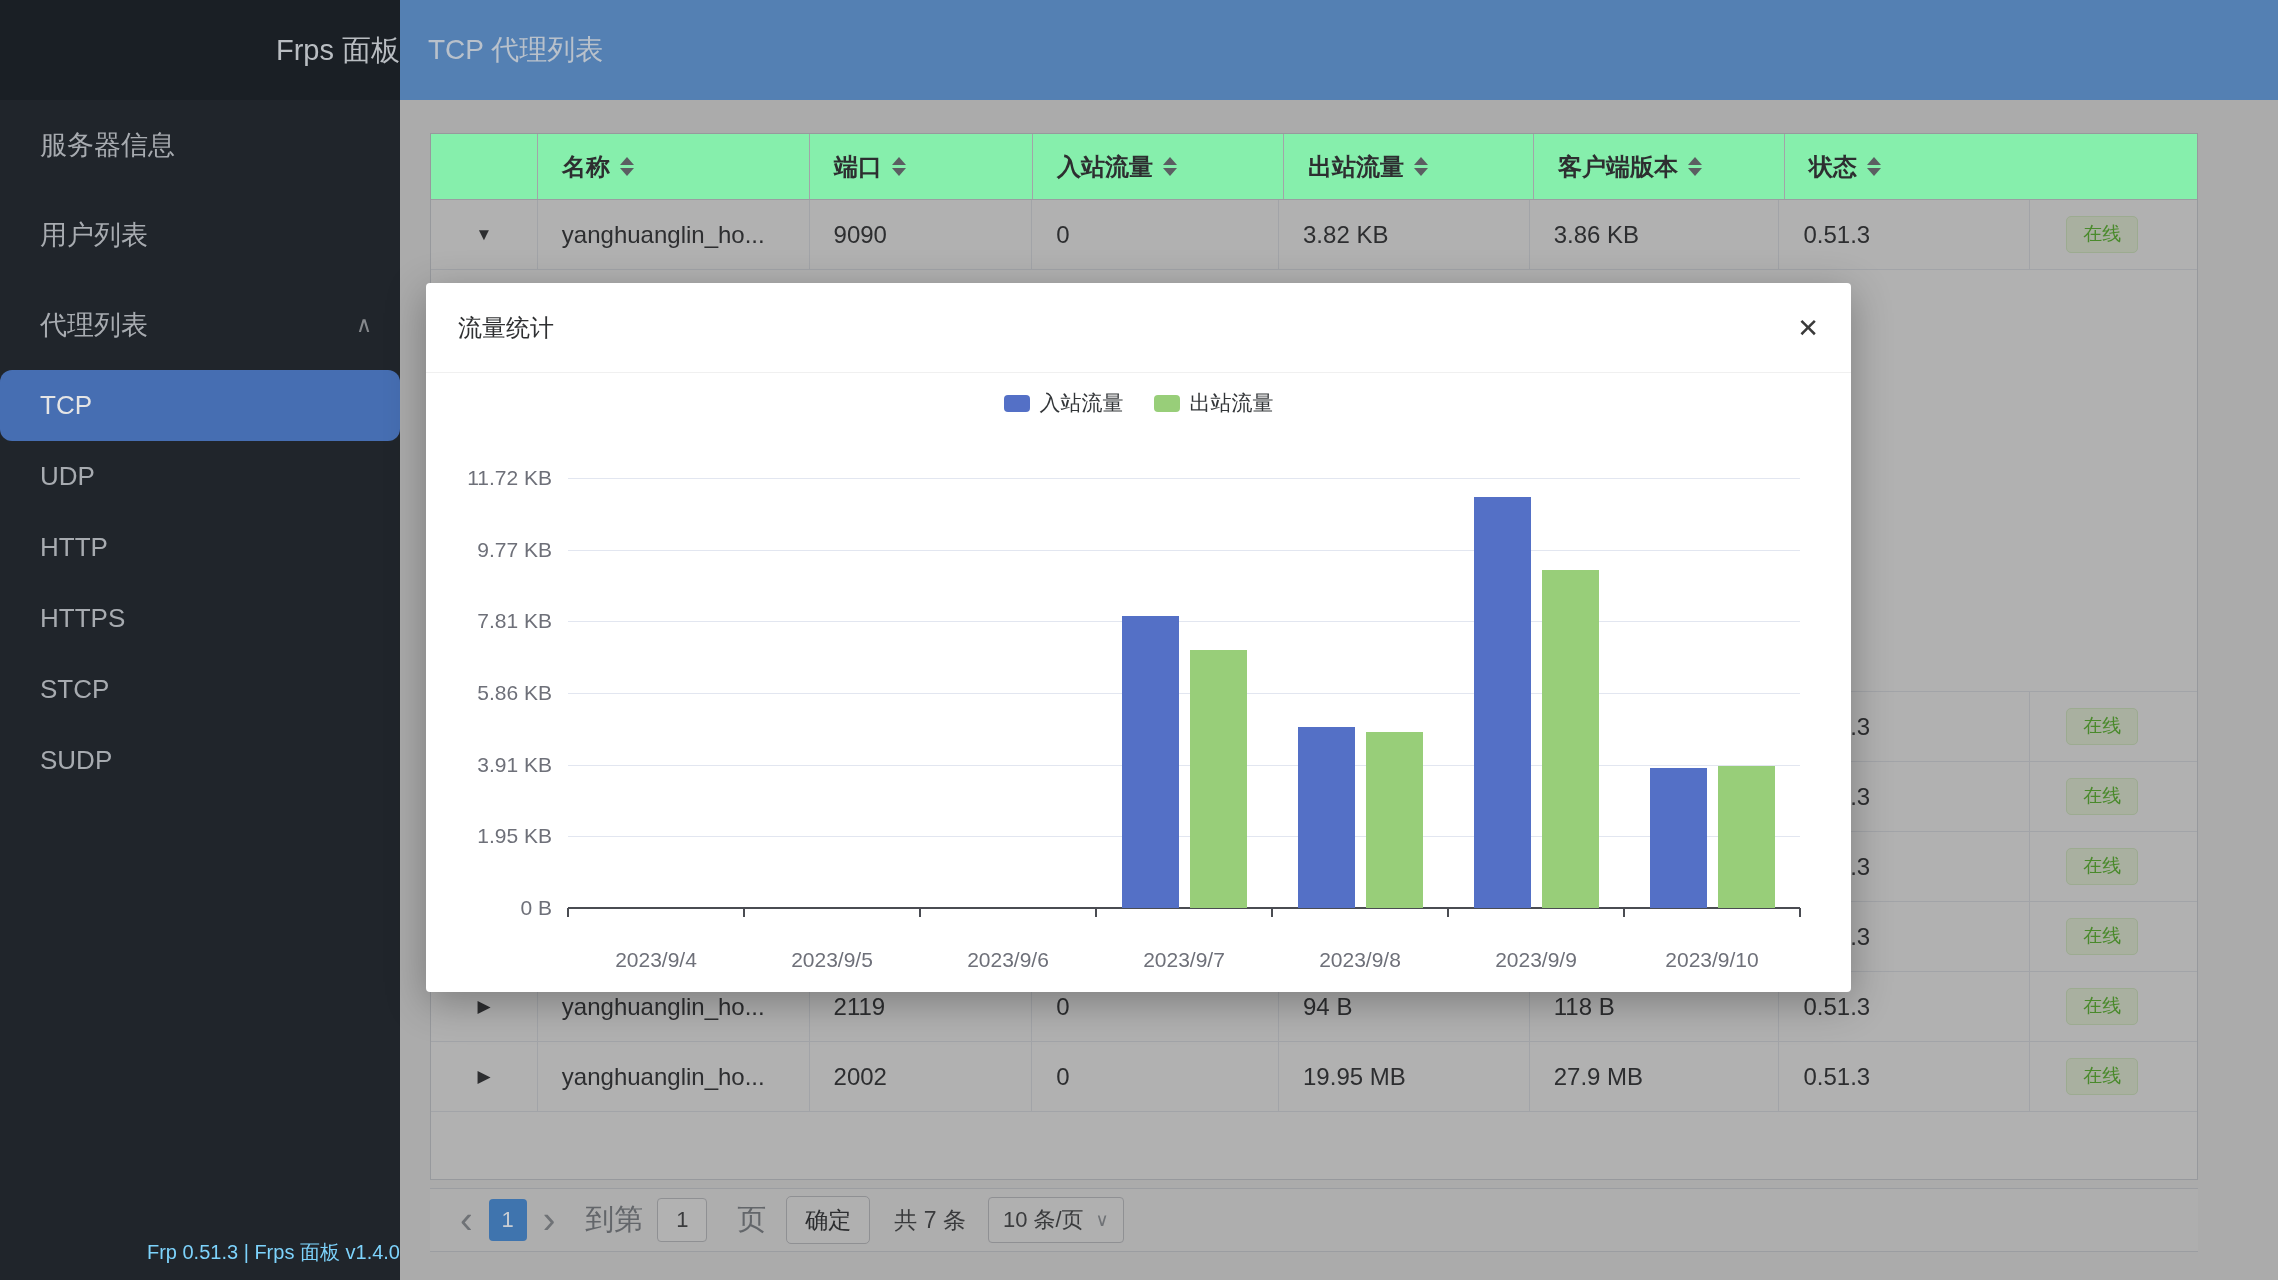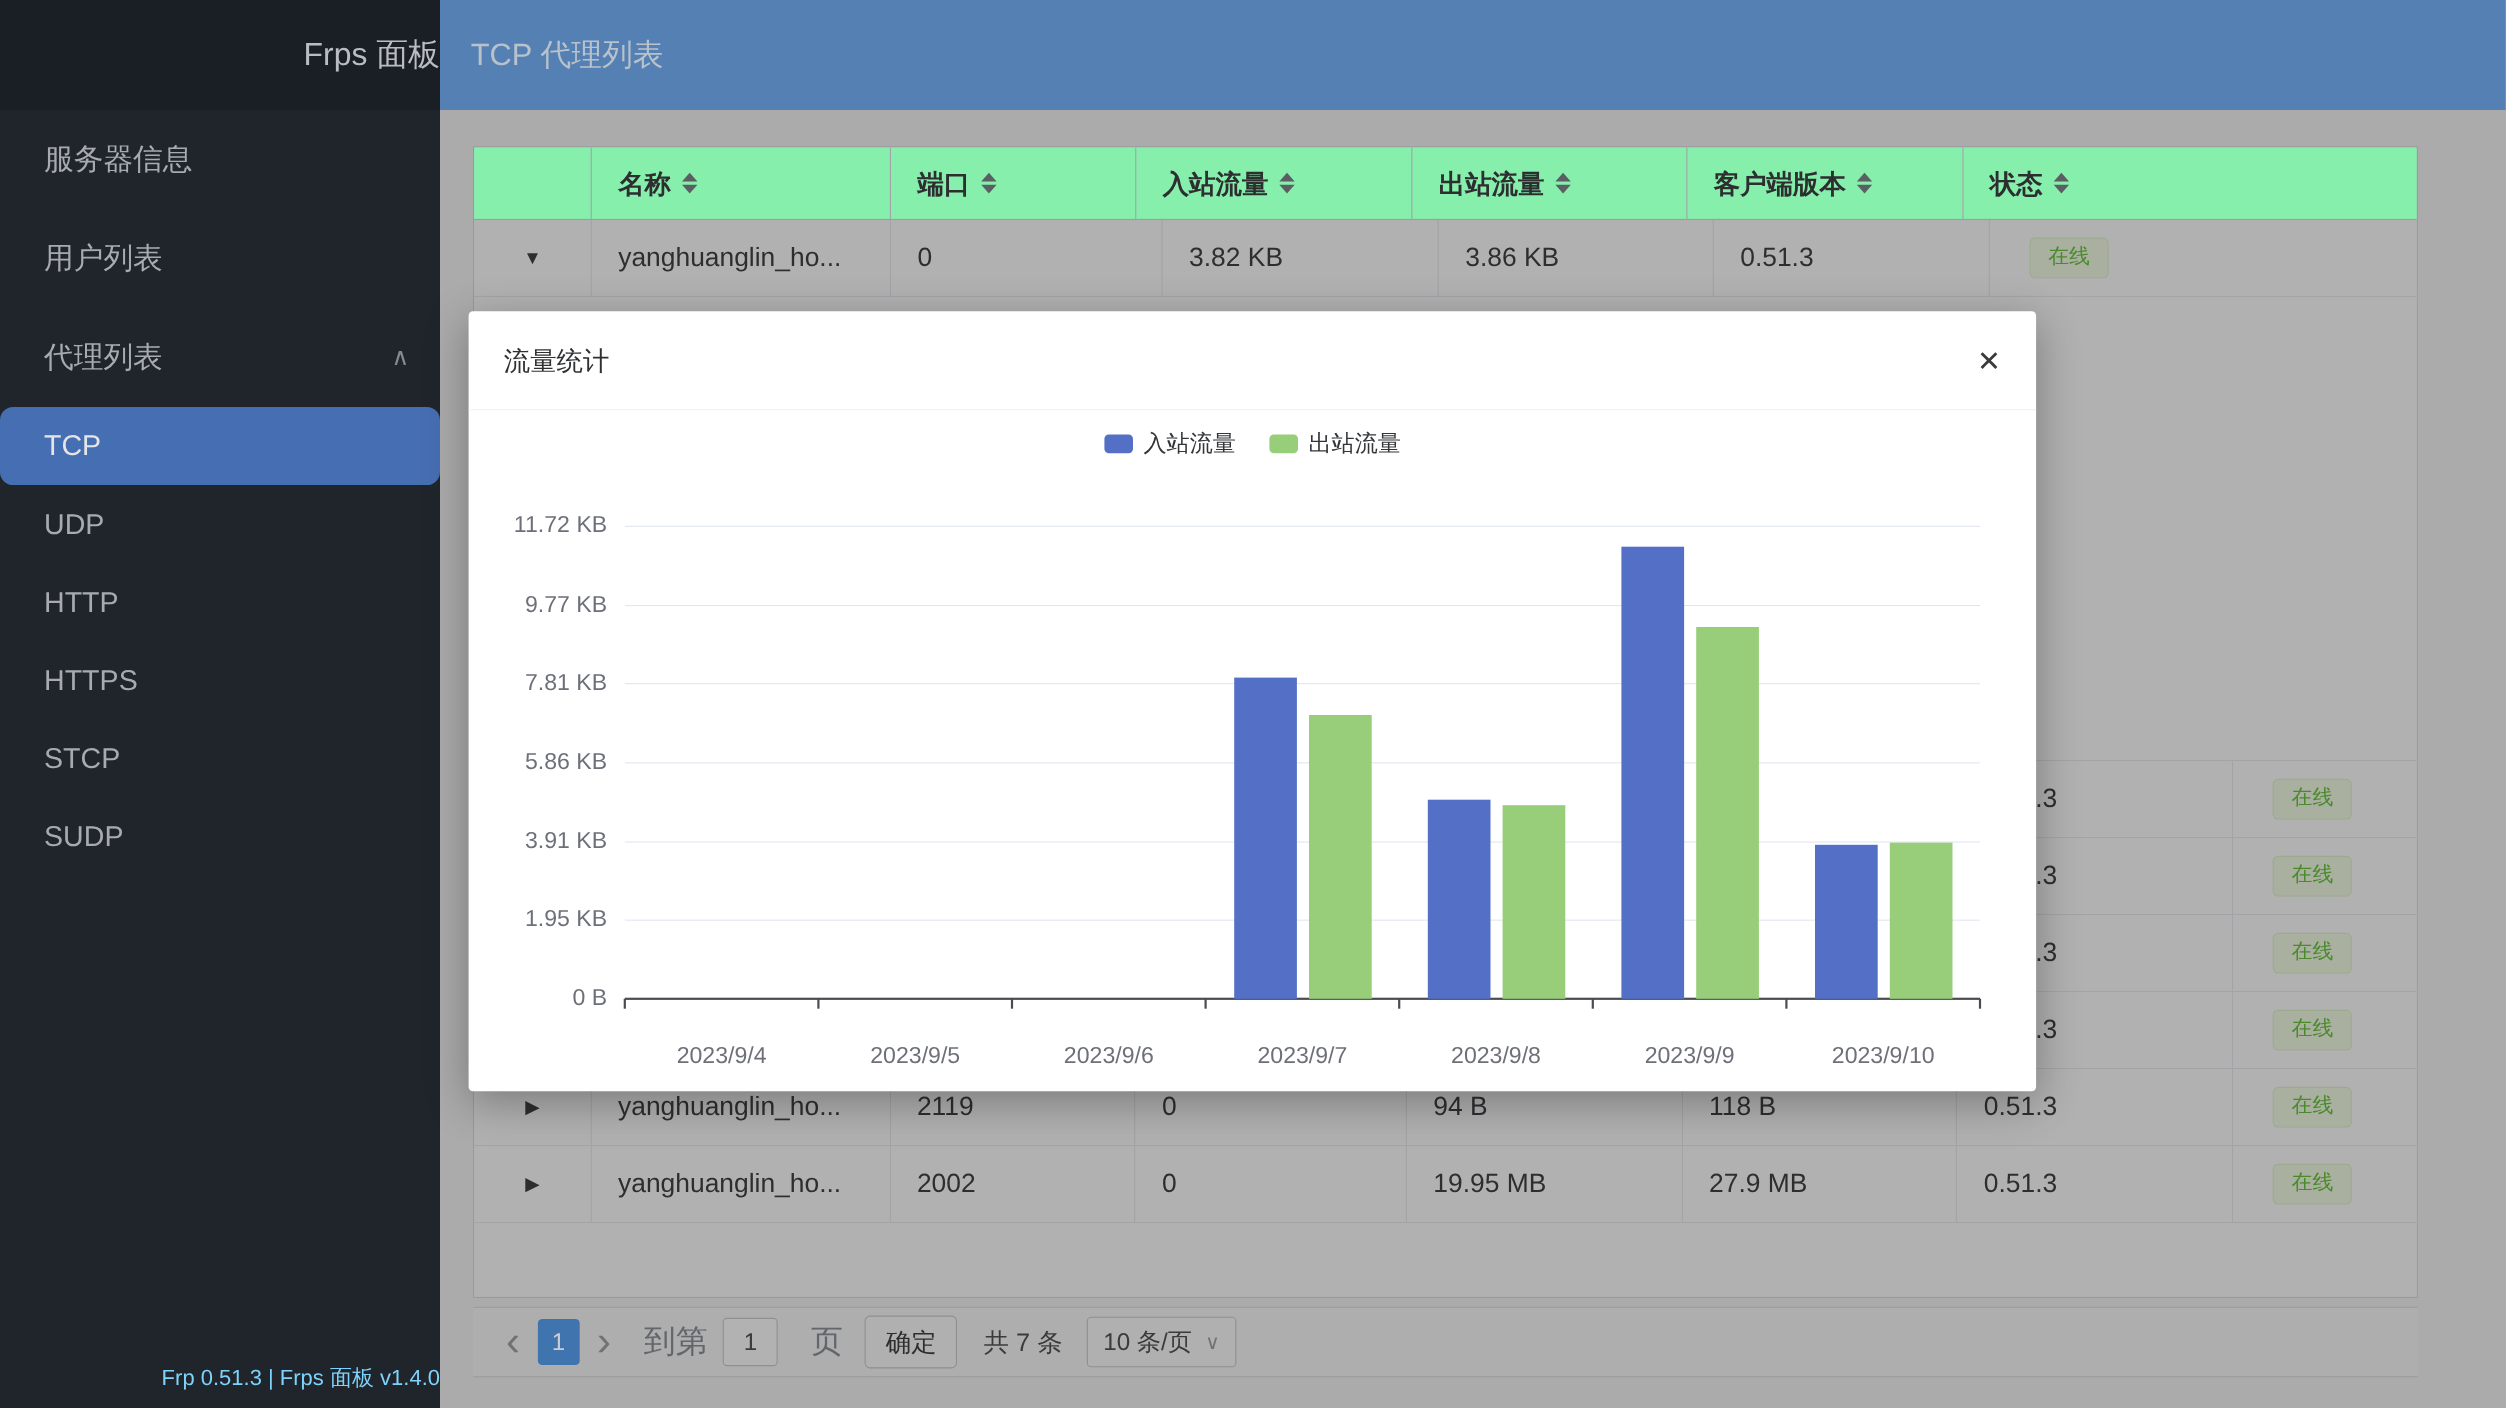--- a/index.html
+++ b/index.html
@@ -145,20 +145,21 @@
               <span class="up"></span>
               <span class="down"></span>
             </span>
           </div>
         </div>
         <div class="t-row body">
           <div class="t-cell center" style="width: 107px;">
             <span class="expand-arrow">▼</span>
           </div>
           <div class="t-cell" style="width: 272px;">yanghuanglin_ho...</div>
+          <div class="t-cell" style="width: 223px;">9090</div>
           <div class="t-cell" style="width: 247px;">0</div>
           <div class="t-cell" style="width: 251px;">3.82 KB</div>
           <div class="t-cell" style="width: 250px;">3.86 KB</div>
           <div class="t-cell" style="width: 251px;">0.51.3</div>
           <div class="t-cell" style="width: 167px; padding-left: 36px;">
             <span class="badge">在线</span>
           </div>
         </div>
         <div class="expand-panel"></div>
         <div class="t-row body">

